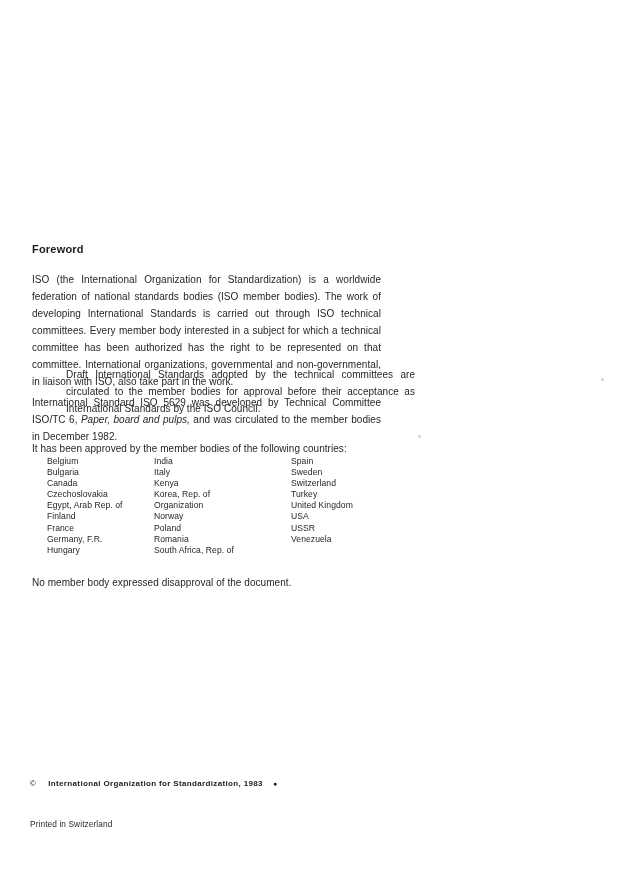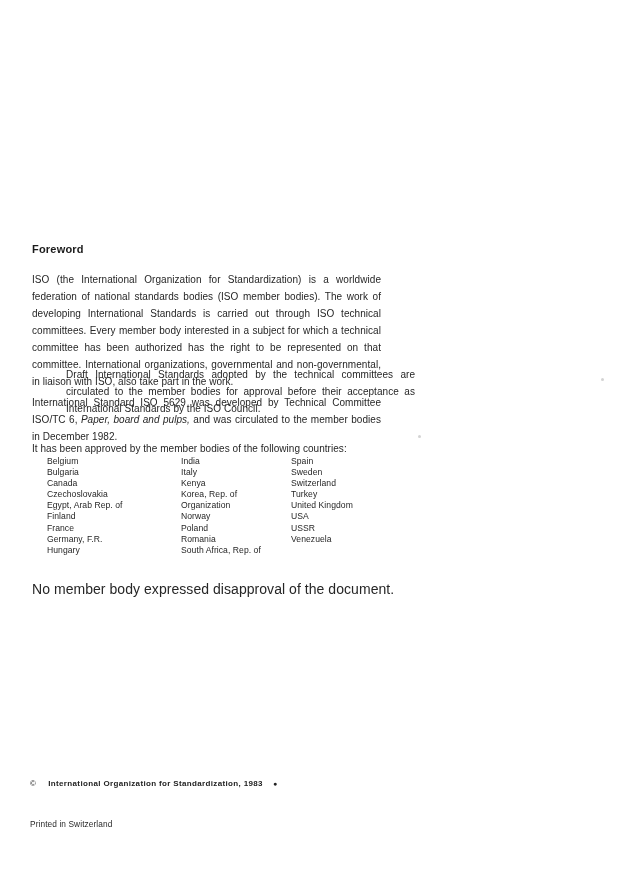--- a/index.html
+++ b/index.html
@@ -41,27 +41,27 @@
   .italic { font-style: italic; }
   .countries-col {
     top: 456px;
     font-size: 8.6px;
     line-height: 11.1px;
     letter-spacing: 0.05px;
     color: #262626;
     white-space: nowrap;
   }
   .col1 { left: 47px; }
-  .col2 { left: 181px; }
+  .col2 { left: 154px; }
   .col3 { left: 291px; }
   .countries-col span { display: block; }
   .note {
     left: 32px;
     top: 567px;
-    font-size: 14px;
+    font-size: 10px;
     letter-spacing: 0.05px;
     color: #262626;
     text-align: right;
   }
   .copyright {
     left: 30px;
     top: 779px;
     font-size: 8px;
     font-weight: bold;
     letter-spacing: 0.35px;

